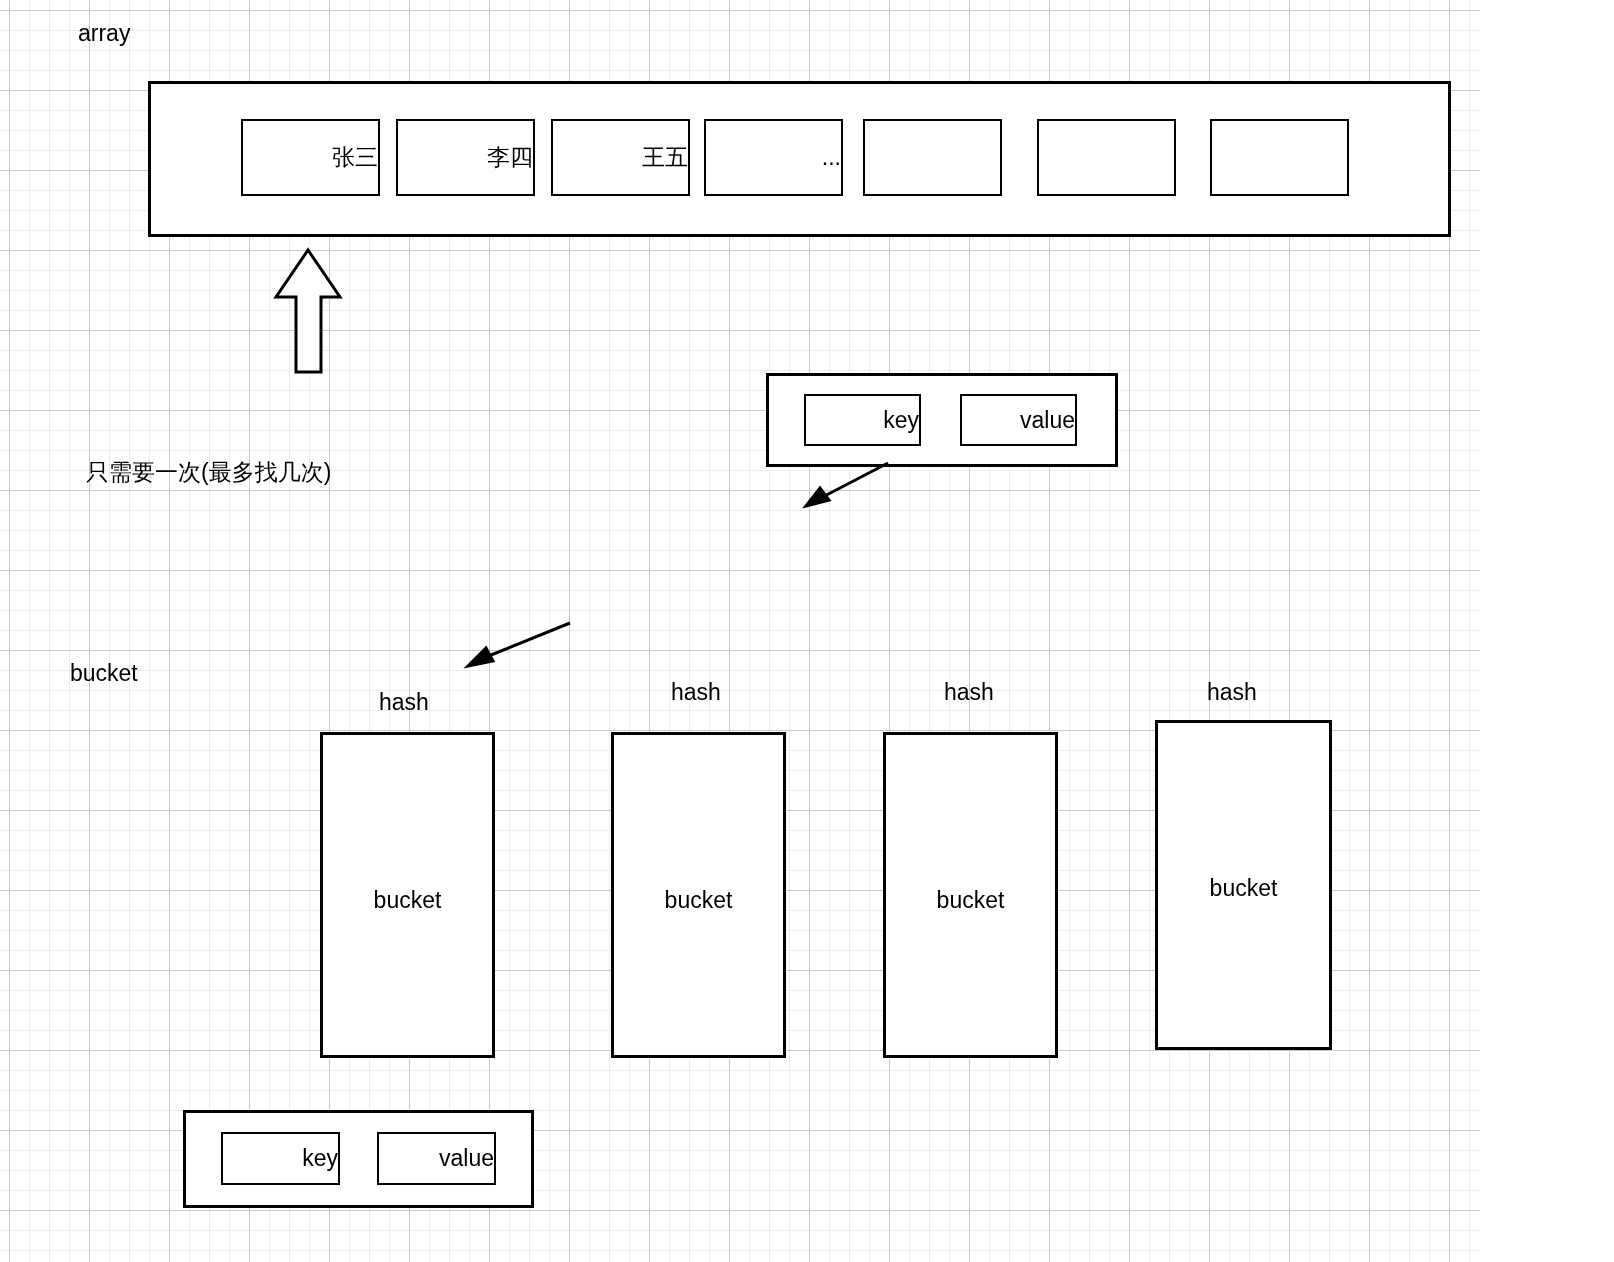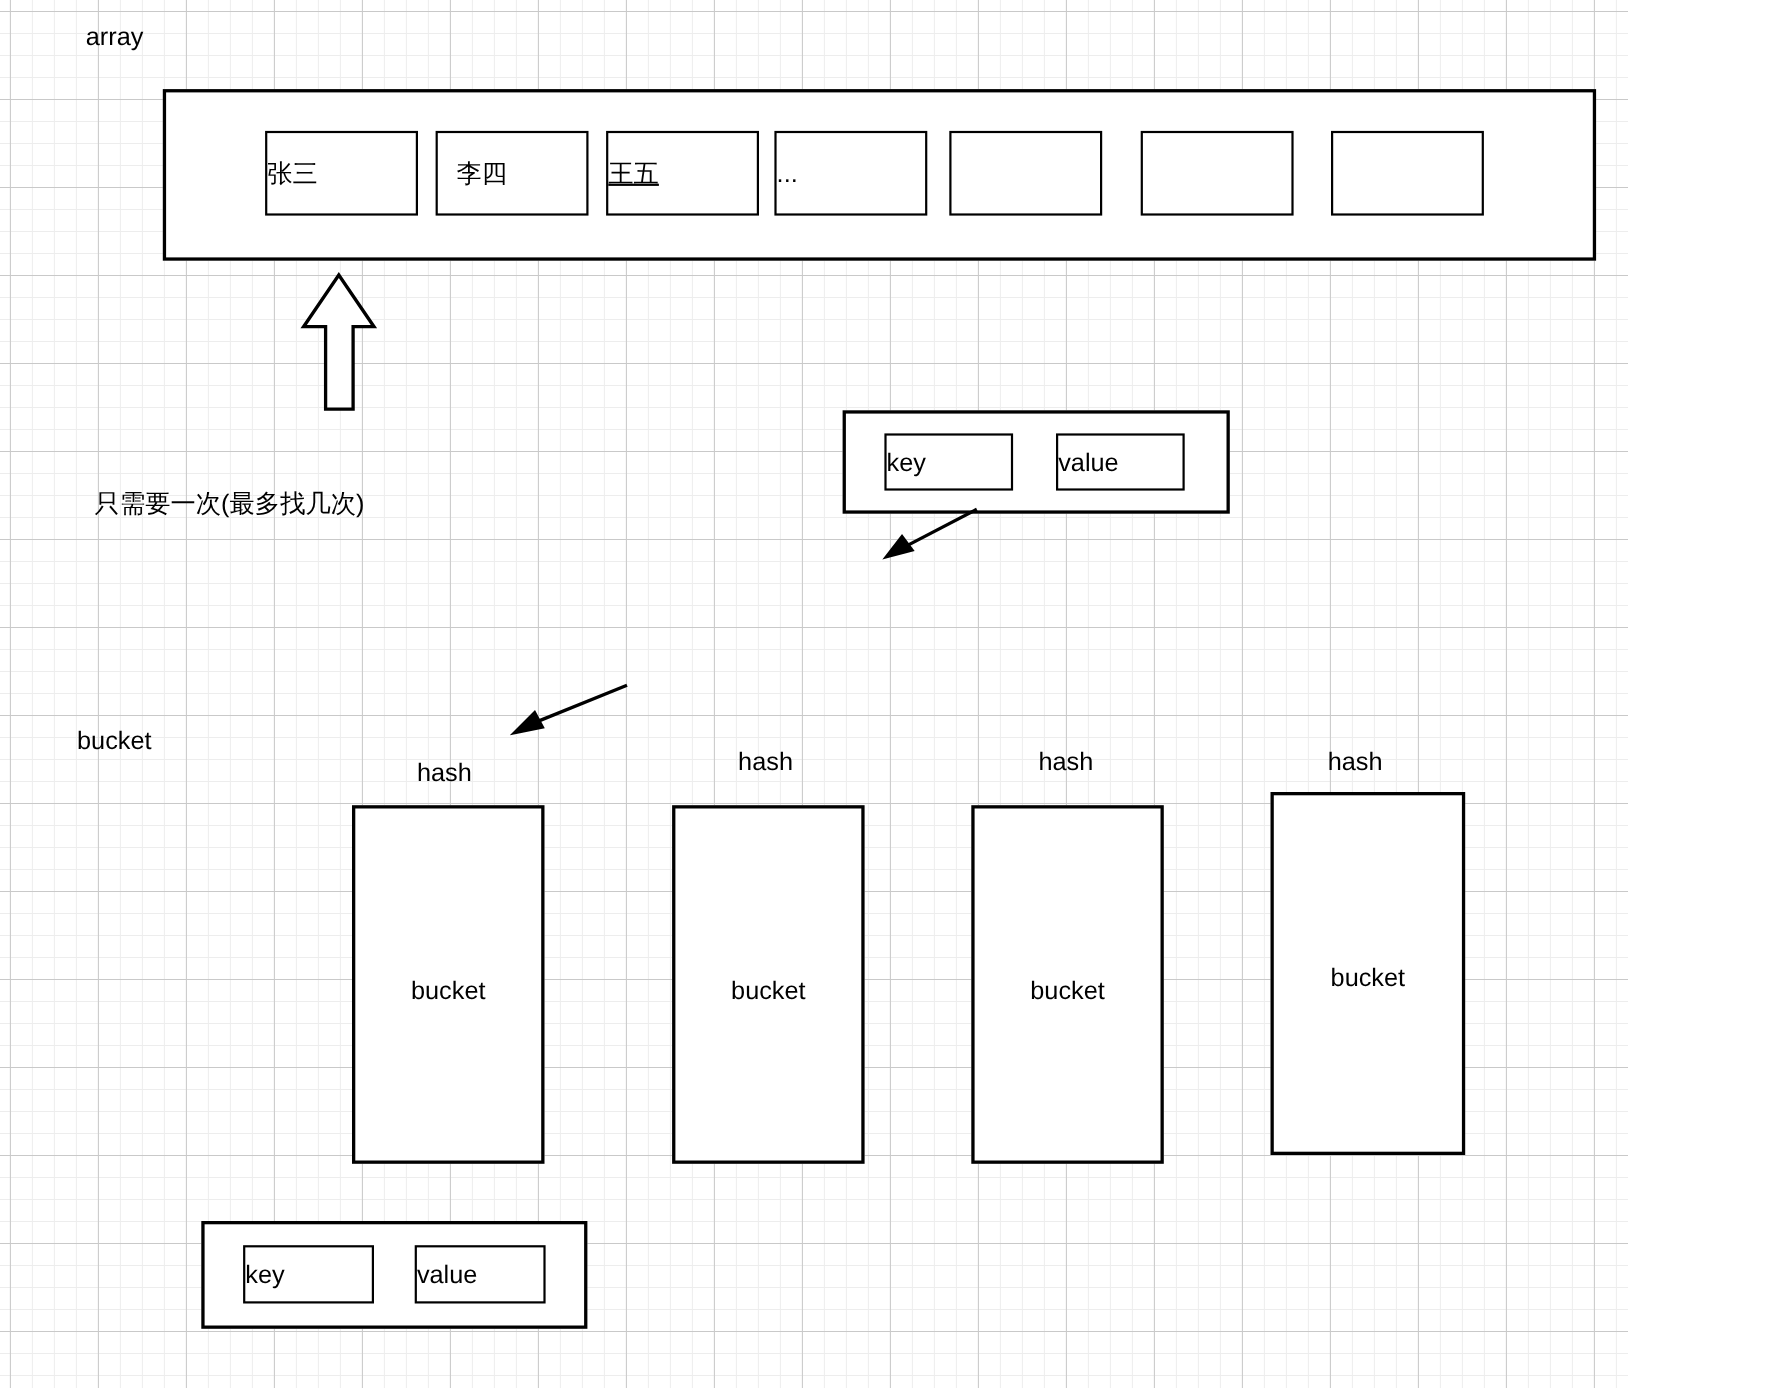--- a/index.html
+++ b/index.html
@@ -37,21 +37,21 @@
     position: absolute;
     box-sizing: border-box;
     border: 3px solid #000000;
     background: #ffffff;
   }
   .box.thin { border-width: 2px; }
 
   .centered {
     display: flex;
     align-items: center;
-    justify-content: flex-start;
+    justify-content: flex-end;
     color: #000000;
     font-size: 23px;
     white-space: nowrap;
   }
 
   .arrowsvg {
     position: absolute;
     left: 0;
     top: 0;
     width: 1614px;
@@ -77,37 +77,37 @@
   <div class="lbl" style="left:78px; top:22px;">array</div>
 
   <div class="box" style="left:148px; top:81px; width:1303px; height:156px;"></div>
 
   <div class="box thin centered" style="left:241px; top:119px; width:139px; height:77px;">
     <span>张三</span>
   </div>
   <div class="box thin centered" style="left:396px; top:119px; width:139px; height:77px;padding-left:17px;">
     <span>李四</span>
   </div>
-  <div class="box thin centered" style="left:551px; top:119px; width:139px; height:77px;text-decoration:underline;">
+  <div class="box thin centered" style="left:551px; top:119px; width:139px; height:77px;">
     <span>王五</span>
   </div>
   <div class="box thin centered" style="left:704px; top:119px; width:139px; height:77px;">
     <span>...</span>
   </div>
   <div class="box thin centered" style="left:863px; top:119px; width:139px; height:77px;">
     <span></span>
   </div>
   <div class="box thin centered" style="left:1037px; top:119px; width:139px; height:77px;">
     <span></span>
   </div>
   <div class="box thin centered" style="left:1210px; top:119px; width:139px; height:77px;">
     <span></span>
   </div>
 
-  <div class="lbl" style="left:86px; top:446px;">只需要一次(最多找几次)</div>
+  <div class="lbl" style="left:86px; top:461px;">只需要一次(最多找几次)</div>
 
   <div class="box" style="left:766px; top:373px; width:352px; height:94px;"></div>
   <div class="box thin centered" style="left:804px; top:394px; width:117px; height:52px;">
     <span>key</span>
   </div>
   <div class="box thin centered" style="left:960px; top:394px; width:117px; height:52px;">
     <span>value</span>
   </div>
 
 

